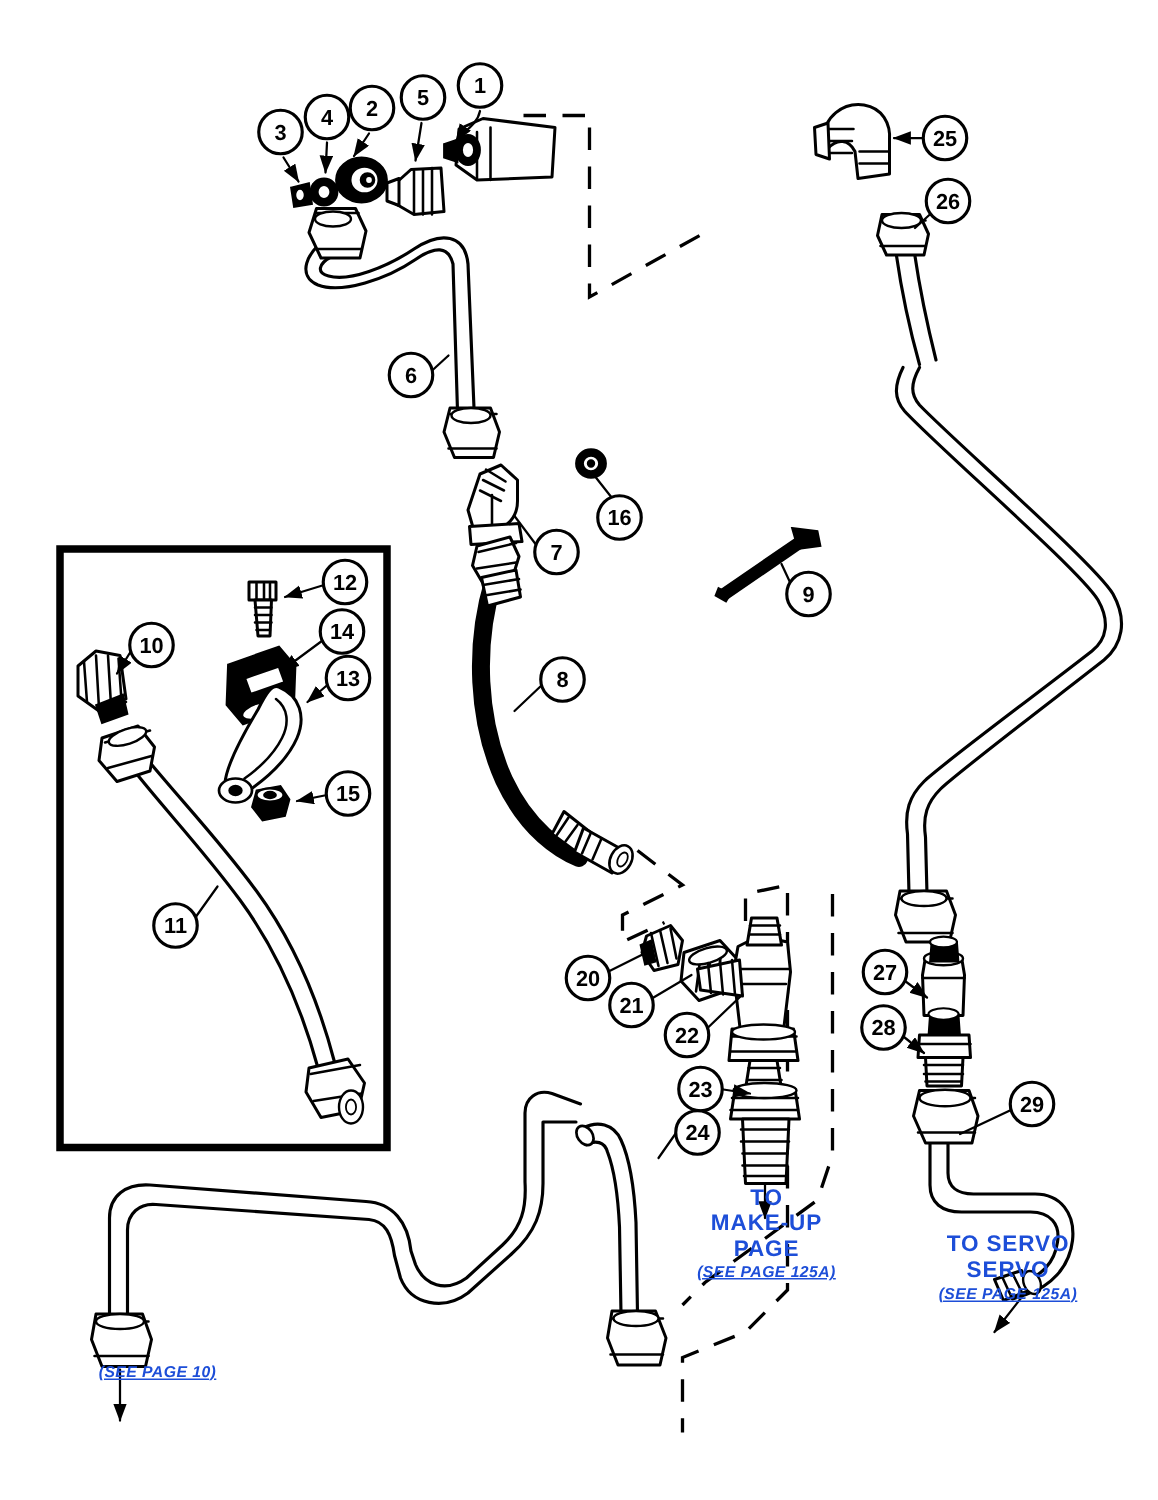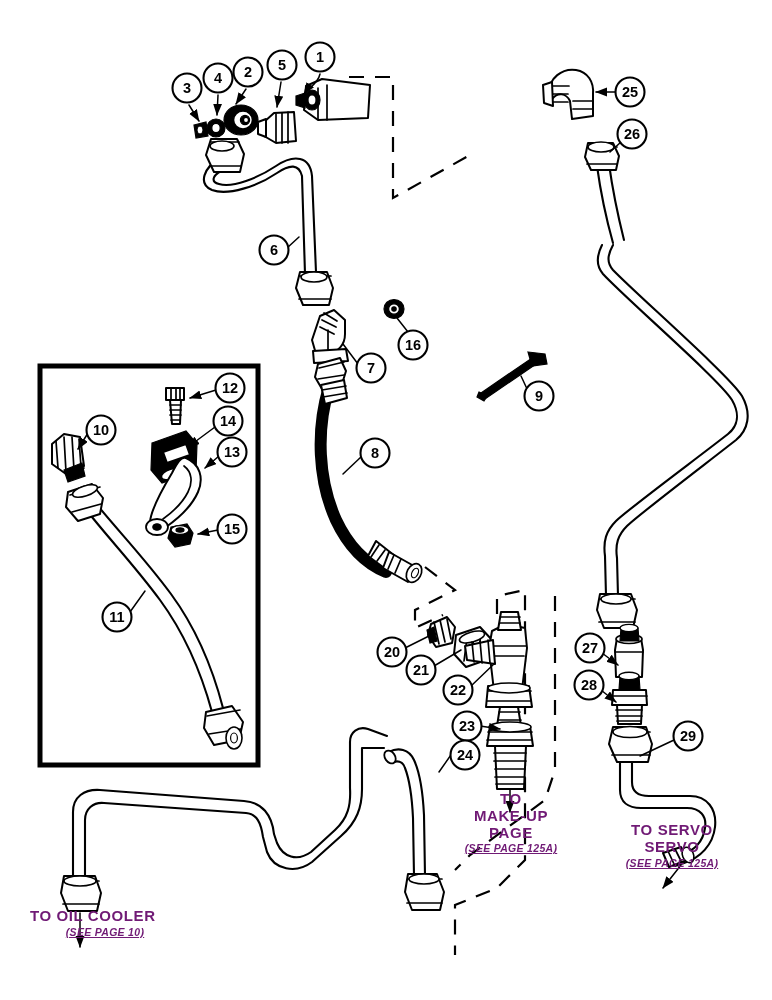--- a/index.html
+++ b/index.html
@@ -2,21 +2,21 @@
 <html><head>
 <meta charset="utf-8">
 <style>
   html,body{margin:0;padding:0;background:#ffffff;}
   body{width:772px;height:1000px;overflow:hidden;
        font-family:"Liberation Sans", sans-serif;color:#000;}
   #stage{position:relative;width:772px;height:1000px;background:#fff;}
   #art{position:absolute;left:0;top:0;width:772px;height:1000px;}
 
   .txtlabel{position:absolute;text-align:center;font-weight:bold;
-            letter-spacing:0.6px;line-height:1.12;color:#701a75;}
+            letter-spacing:0.6px;line-height:1.12;color:#1d4ed8;}
   .txtlabel .main{font-size:15px;font-weight:bold;}
   .txtlabel .sub{font-size:10.5px;font-style:italic;font-weight:bold;
                  letter-spacing:0.3px;margin-top:2px;text-decoration:underline;}
   .sr{position:absolute;width:1px;height:1px;overflow:hidden;
       clip:rect(0 0 0 0);white-space:nowrap;}
 </style>
 </head>
 <body>
 
 <div id="stage">
@@ -490,21 +490,20 @@
         <text class="bubtxt" x="589" y="690">28</text>
       </g>
       <g>
         <circle class="bub" cx="688" cy="736" r="14.5"></circle>
         <text class="bubtxt" x="688" y="741">29</text>
       </g>
     </g>
   </svg>
 
   <div class="txtlabel" style="left:30px;top:908px;width:200px;text-align:left;">
-    <div class="main">TO OIL COOLER</div>
     <div class="sub" style="text-align:center;width:150px;">(SEE PAGE 10)</div>
   </div>
 
   <div class="txtlabel" style="left:450px;top:791px;width:122px;">
     <div class="main">TO</div>
     <div class="main">MAKE-UP</div>
     <div class="main">PAGE</div>
     <div class="sub">(SEE PAGE 125A)</div>
   </div>
 

